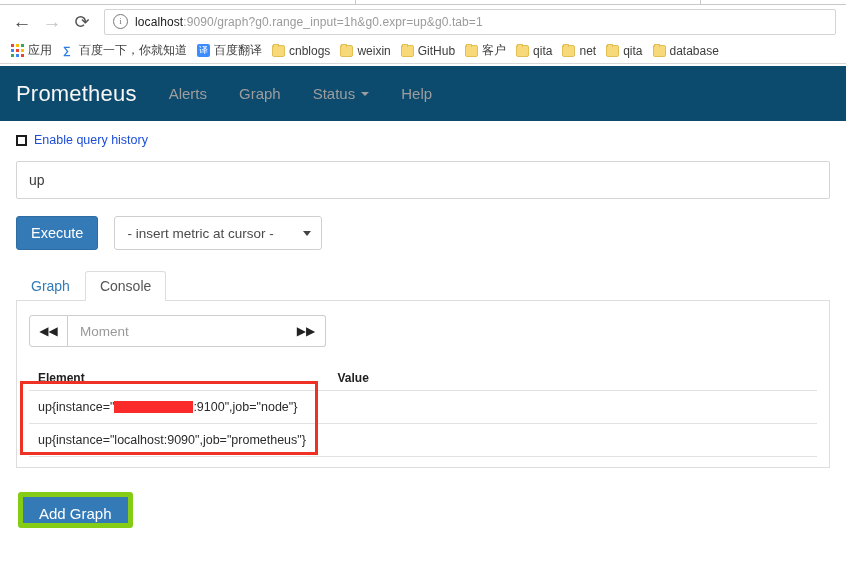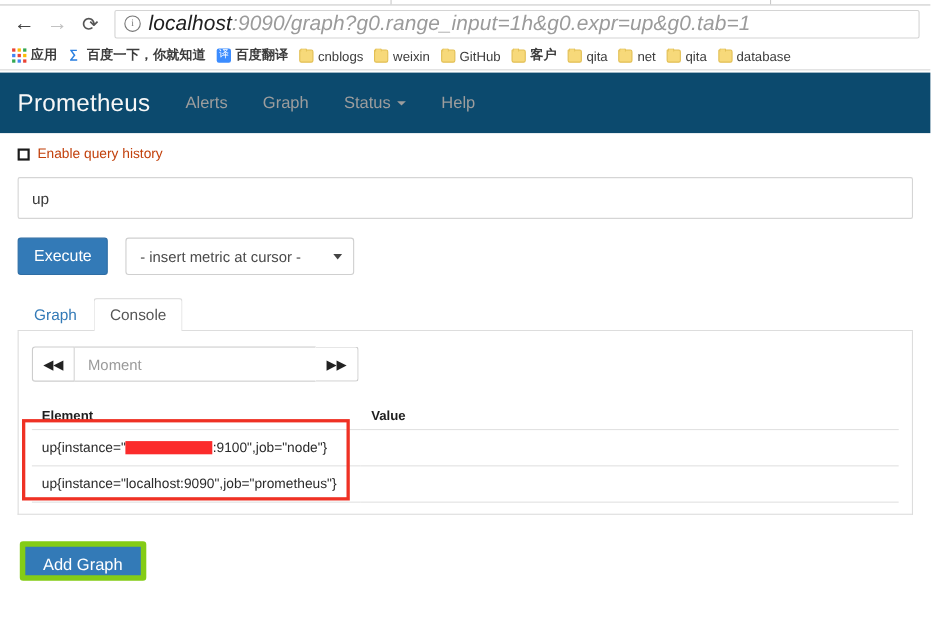--- a/index.html
+++ b/index.html
@@ -80,25 +80,24 @@
     border-radius: 50%;
     color: #777;
     font-size: 9px;
     line-height: 12px;
     text-align: center;
     font-family: "Liberation Serif", serif;
     flex: 0 0 auto;
     margin-right: 7px;
   }
   .url-text {
-    font-size: 19px;
+    font-size: 12px;
     color: #9b9b9b;
     white-space: nowrap;
     letter-spacing: 0.1px;
-    font-style: italic;
   }
   .url-host { color: #202020; }
 
   
   .bookmarks {
     position: absolute;
     left: 0; top: 38px;
     width: 846px;
     height: 26px;
     display: flex;
@@ -111,21 +110,21 @@
     align-items: center;
     padding: 0 5px;
     height: 22px;
     white-space: nowrap;
   }
   .bm-label {
     font-size: 12px;
     color: #3c3c3c;
     margin-left: 4px;
   }
-  .bm-label.cn { font-size: 12px; font-weight: bold; }
+  .bm-label.cn { font-size: 12px; }
   .apps-grid {
     width: 13px; height: 13px;
     display: grid;
     grid-template-columns: repeat(3, 3px);
     grid-template-rows: repeat(3, 3px);
     gap: 2px;
     margin-left: 6px;
   }
   .apps-grid i:nth-child(1){background:#ea4335}
   .apps-grid i:nth-child(2){background:#fbbc05}
@@ -230,21 +229,21 @@
   }
   .chk {
     width: 11px; height: 11px;
     border: 2px solid #1b1b1b;
     box-sizing: border-box;
     background: #fff;
     flex: 0 0 auto;
   }
   .qh-label {
     font-size: 12.5px;
-    color: #c2410c;
+    color: #1d4ed8;
     margin-left: 7px;
   }
 
   .expr-wrap {
     margin: 14px 16px 0 16px;
   }
   .expr-input {
     width: 100%;
     height: 38px;
     border: 1px solid #d5d5d5;

